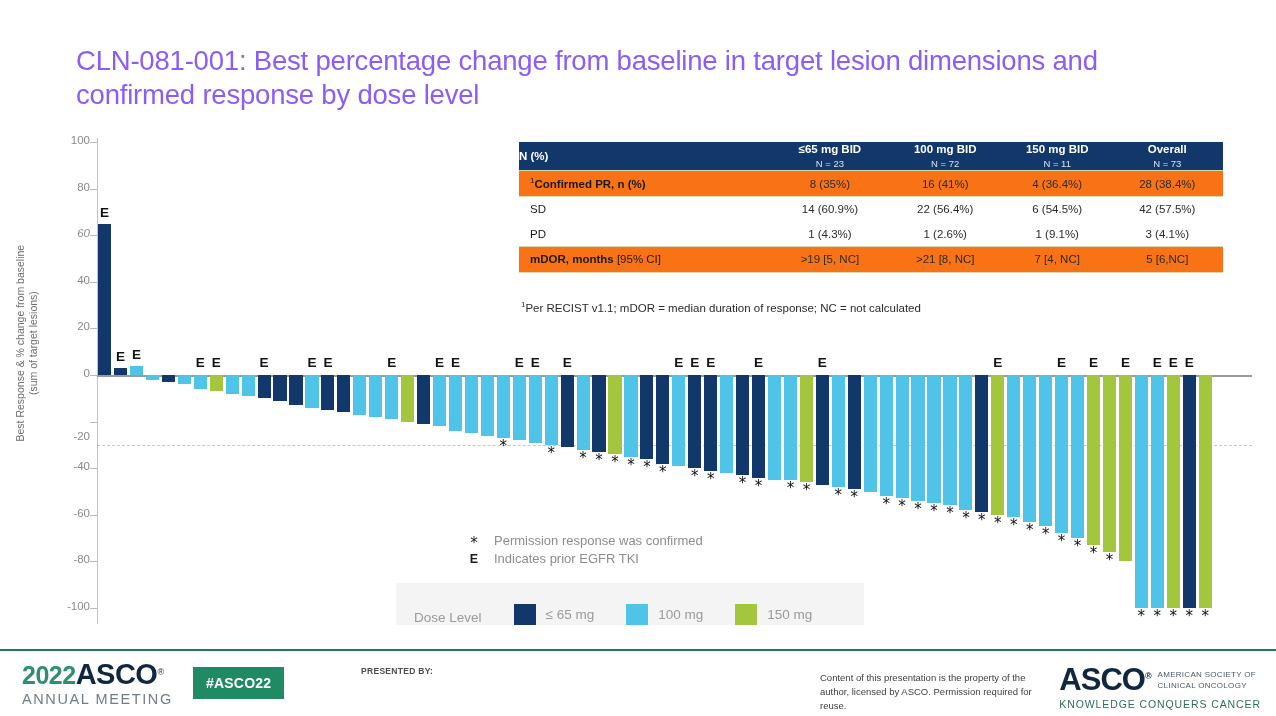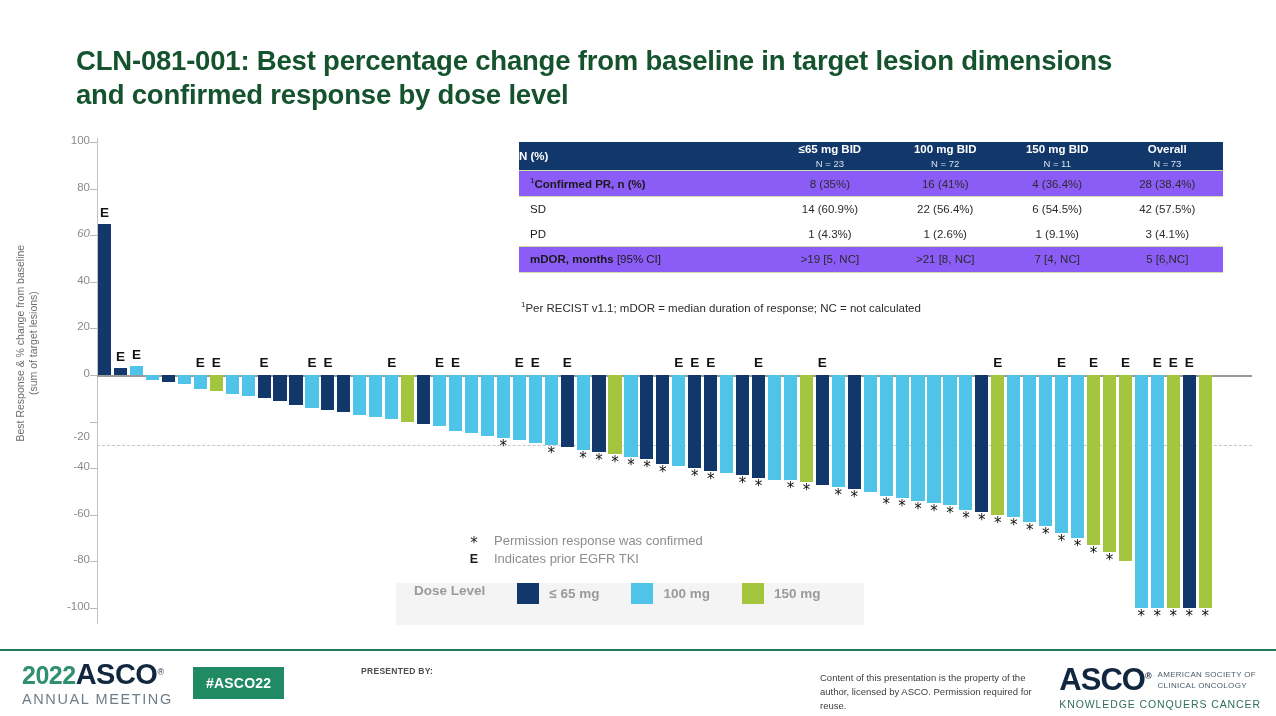--- a/index.html
+++ b/index.html
@@ -6,21 +6,21 @@
   html, body {
     width: 1276px; height: 716px;
     font-family: "Liberation Sans", sans-serif;
     background: #ffffff; overflow: hidden;
   }
   #slide { position: relative; width: 1276px; height: 716px; background:#fff; }
 
   
   #title {
     position: absolute; left: 76px; top: 44px; width: 1070px;
-    font-size: 27.5px; font-weight: bold; color: #14532d;
+    font-size: 27.5px; font-weight: normal; color: #8b5cf6;
     line-height: 1.24; letter-spacing: -0.2px;
   }
 
   
   #plot { position: absolute; left: 0px; top: 130px; width: 1276px; height: 510px; }
 
   #ylabel {
     position: absolute; left: -168px; top: 200px; width: 390px;
     transform: rotate(-90deg); transform-origin: center center;
     text-align: center; font-size: 10.5px; color: #6d6d6d; line-height: 1.25;
@@ -55,21 +55,21 @@
   #table { position: absolute; left: 519px; top: 142px; width: 704px; }
   #table table { border-collapse: collapse; width: 100%; }
   #table th, #table td { padding: 0; }
   .thead-row { background: #12376b; color: #fff; }
   .thead-row th {
     font-size: 11.5px; font-weight: bold; 
     padding: 7px 4px 8px 4px; line-height: 1.3;
   }
   .thead-row th.lead { text-align: left; padding-left: 11px; }
   .thead-row .sub { display:block; font-size: 9.5px; font-weight: normal; color:#d6e2f0; margin-top:1px;}
-  .hl-row { background: #8b5cf6; margin-left: 28px; }
+  .hl-row { background: #f97316; margin-left: 28px; }
   .hl-row td { border-top: 1px solid #cfdcab; border-bottom: 1px solid #cfdcab; }
   #table td {
     font-size: 11.5px; color: #2b2b2b; text-align: center;
     padding: 5px 4px; line-height: 1.25;
   }
   #table td.lead { text-align: left; padding-left: 11px; color: #1a1a1a; }
   #table td.lead b { font-weight: bold; }
   #table td.lead .sup { font-size: 8px; vertical-align: super; }
   #table td.lead .norm { font-weight: normal; }
   #tablenote {
@@ -83,21 +83,21 @@
   .symrow { display: flex; align-items: baseline; margin-bottom: 2px; }
   .symrow .sym {
     width: 22px; text-align: center; font-weight: bold;
     font-size: 12.5px; color: #1a1a1a;
   }
   .symrow .sym.star { font-size: 15px; font-weight: normal; font-family:"DejaVu Sans",sans-serif; position: relative; top: 3px;}
   .symrow .txt { font-size: 13px; color: #8d8d8d; margin-left: 9px; }
 
   #doselegend {
     position: absolute; left: 396px; top: 583px; width: 468px; height: 42px;
-    background: #f4f4f4; display: flex; align-items: flex-start; font-weight: bold;
+    background: #f4f4f4; display: flex; align-items: flex-end;
   }
   #doselegend .dl-title { font-size: 13.5px; color: #9a9a9a; margin-left: 18px; }
   .dl-item { display: flex; align-items: center; margin-left: 32px; }
   .dl-swatch { width: 22px; height: 21px; }
   .dl-label { font-size: 13.5px; color: #9a9a9a; margin-left: 10px; }
 
   
   #footer {
     position: absolute; left: 0; top: 649px; width: 1276px; height: 67px;
     background: #fff; border-top: 2px solid #1f7a57;

